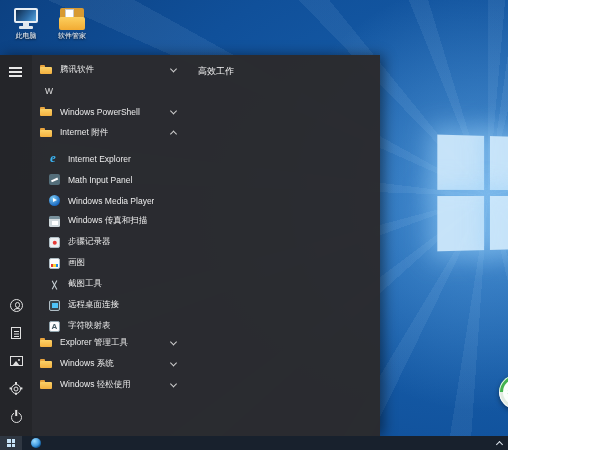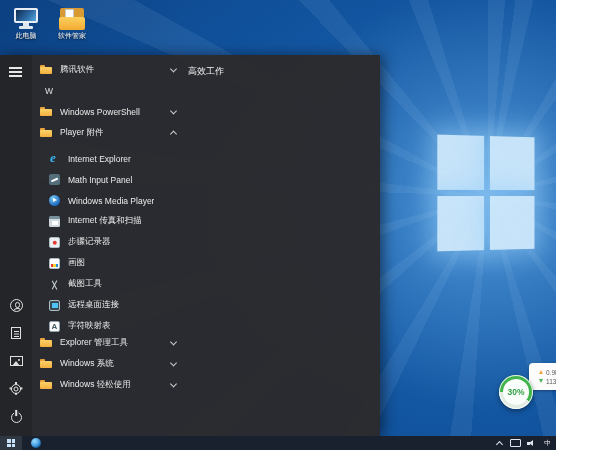--- a/index.html
+++ b/index.html
@@ -1,18 +1,18 @@
 <!DOCTYPE html>
 <html><head>
 <meta charset="utf-8">
 <style>
   * { margin:0; padding:0; box-sizing:border-box; }
   html,body { width:600px; height:450px; overflow:hidden;
     font-family:"Liberation Sans","DejaVu Sans",sans-serif; }
-  .screen { position:relative; width:556px; height:450px; background:#0a3a77; overflow:hidden; }
+  .screen { position:relative; width:508px; height:450px; background:#0a3a77; overflow:hidden; }
 
   
   .desktop { position:absolute; left:0; top:0; right:0; bottom:14px; overflow:hidden;
     background:
       radial-gradient(circle 300px at 488px 196px, rgba(130,195,248,0.50), rgba(130,195,248,0) 72%),
       radial-gradient(ellipse 640px 480px at 470px 215px, #1a66b4 0%, #10509a 55%, #0a3a77 100%); }
   .rays { position:absolute; inset:0;
     background:repeating-conic-gradient(from 8deg at 488px 196px,
       rgba(200,230,255,0.08) 0deg 5deg, rgba(200,230,255,0) 5deg 22deg); }
   .win-logo { position:absolute; left:437px; top:136px; width:102px; height:118px;
@@ -100,21 +100,21 @@
   .ai-snip::before{content:"";position:absolute;left:5px;top:0.5px;width:1.4px;height:10px;background:#cfd8dc;transform:rotate(28deg);}
   .ai-snip::after{content:"";position:absolute;left:5px;top:0.5px;width:1.4px;height:10px;background:#cfd8dc;transform:rotate(-28deg);}
   .ai-wordpad{background:#fdfdfd;border:1px solid #90a4ae;}
   .ai-wordpad::before{content:"";position:absolute;left:0;top:0;bottom:0;width:3px;background:#1d74c4;}
   .ai-rdp{background:#37474f;border:1px solid #b0bec5;}
   .ai-rdp::before{content:"";position:absolute;left:1.5px;top:1.5px;right:1.5px;height:5px;background:#4fc3f7;}
   .ai-charmap{background:#fdfdfd;border:1px solid #90a4ae;}
   .ai-charmap::before{content:"A";position:absolute;left:50%;top:50%;transform:translate(-50%,-52%);font-size:8px;font-weight:bold;color:#455a64;}
 
   .tiles { flex:1; position:relative; }
-  .tile-header { position:absolute; left:2px; top:10px; font-size:9px; color:#f4f4f4; }
+  .tile-header { position:absolute; left:12px; top:10px; font-size:9px; color:#f4f4f4; }
 
   
   .speed-widget { position:absolute; left:499px; top:359px; width:92px; height:36px; z-index:6; }
   .speed-box { position:absolute; left:30px; top:4px; width:55px; height:27px; background:#fcfcfc; border-radius:4px;
     box-shadow:0 1px 3px rgba(0,0,0,0.35); display:flex; flex-direction:column; justify-content:center; gap:2px; padding-left:10px; }
   .sp-row { display:flex; align-items:center; gap:3px; font-size:6.5px; line-height:7px; color:#5a5a5a; }
   .arrow-up{width:0;height:0;border-left:2.5px solid transparent;border-right:2.5px solid transparent;border-bottom:4px solid #f2a33c;}
   .arrow-down{width:0;height:0;border-left:2.5px solid transparent;border-right:2.5px solid transparent;border-top:4px solid #49b454;}
   .gauge { position:absolute; left:0; top:16px; width:34px; height:34px; border-radius:50%;
     background:conic-gradient(from -90deg, #43b34e 0 60%, #e2ece2 60% 100%);
@@ -213,38 +213,38 @@
       <div class="row section">
         <span class="lbl">W</span>
       </div>
       <div class="row folder">
         <span class="ficon"></span>
         <span class="lbl">Windows PowerShell</span>
         <span class="chev down"></span>
       </div>
       <div class="row folder">
         <span class="ficon"></span>
-        <span class="lbl">Player 附件</span>
+        <span class="lbl">Internet 附件</span>
         <span class="chev up"></span>
       </div>
       <div class="row app">
         <span class="ai ai-ie"></span>
         <span class="lbl">Internet Explorer</span>
       </div>
       <div class="row app">
         <span class="ai ai-math"></span>
         <span class="lbl">Math Input Panel</span>
       </div>
       <div class="row app">
         <span class="ai ai-wmp"></span>
         <span class="lbl">Windows Media Player</span>
       </div>
       <div class="row app">
         <span class="ai ai-fax"></span>
-        <span class="lbl">Internet 传真和扫描</span>
+        <span class="lbl">Windows 传真和扫描</span>
       </div>
       <div class="row app">
         <span class="ai ai-steps"></span>
         <span class="lbl">步骤记录器</span>
       </div>
       <div class="row app">
         <span class="ai ai-paint"></span>
         <span class="lbl">画图</span>
       </div>
       <div class="row app">

